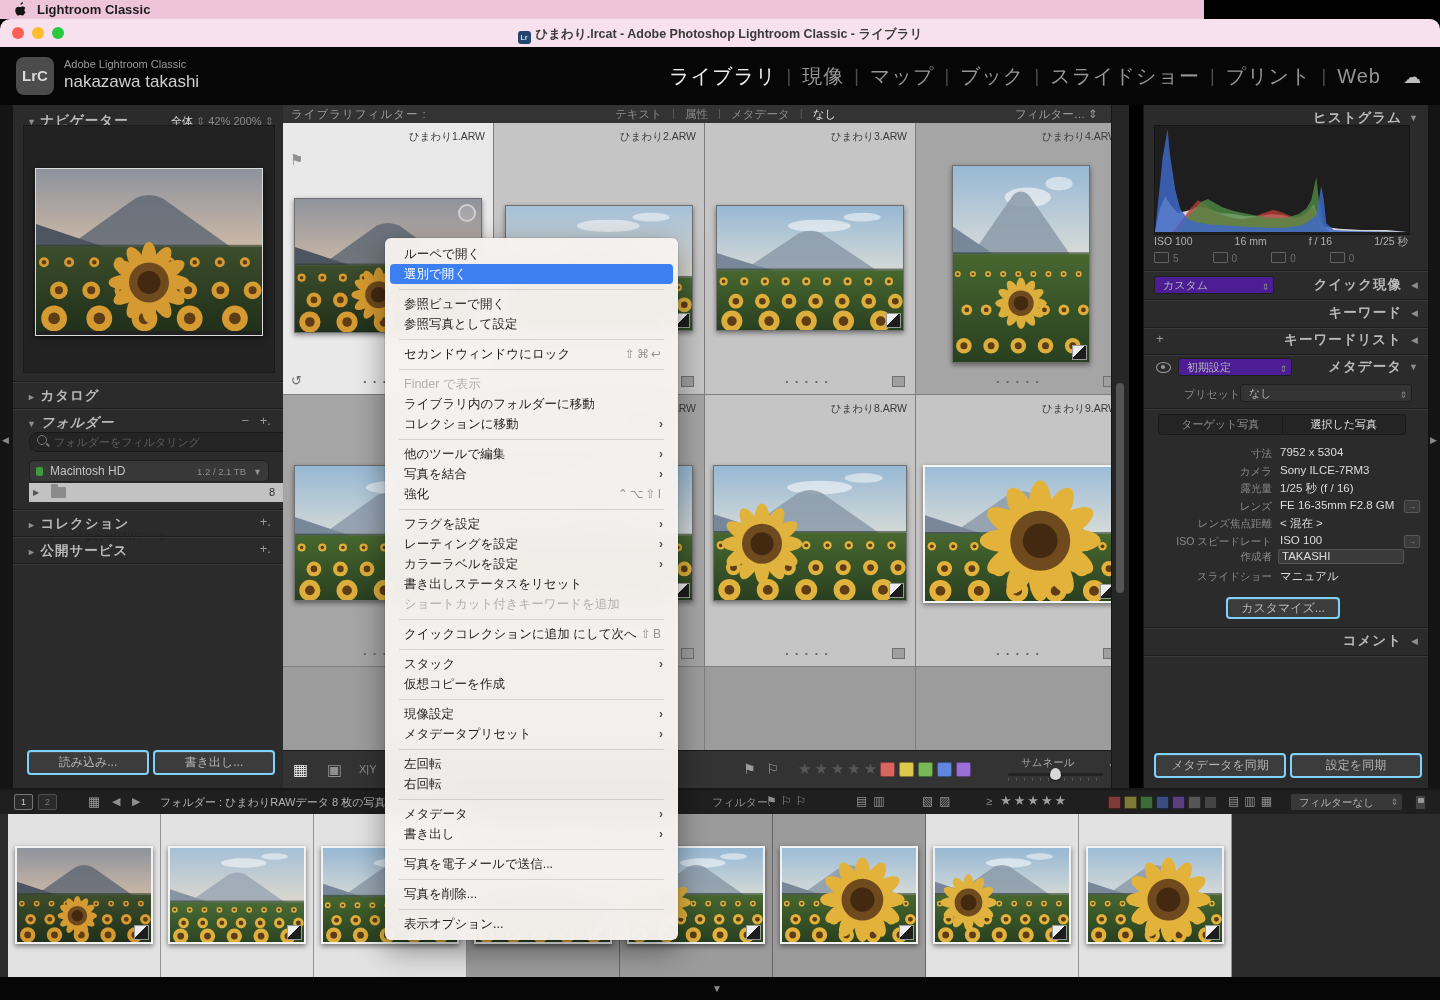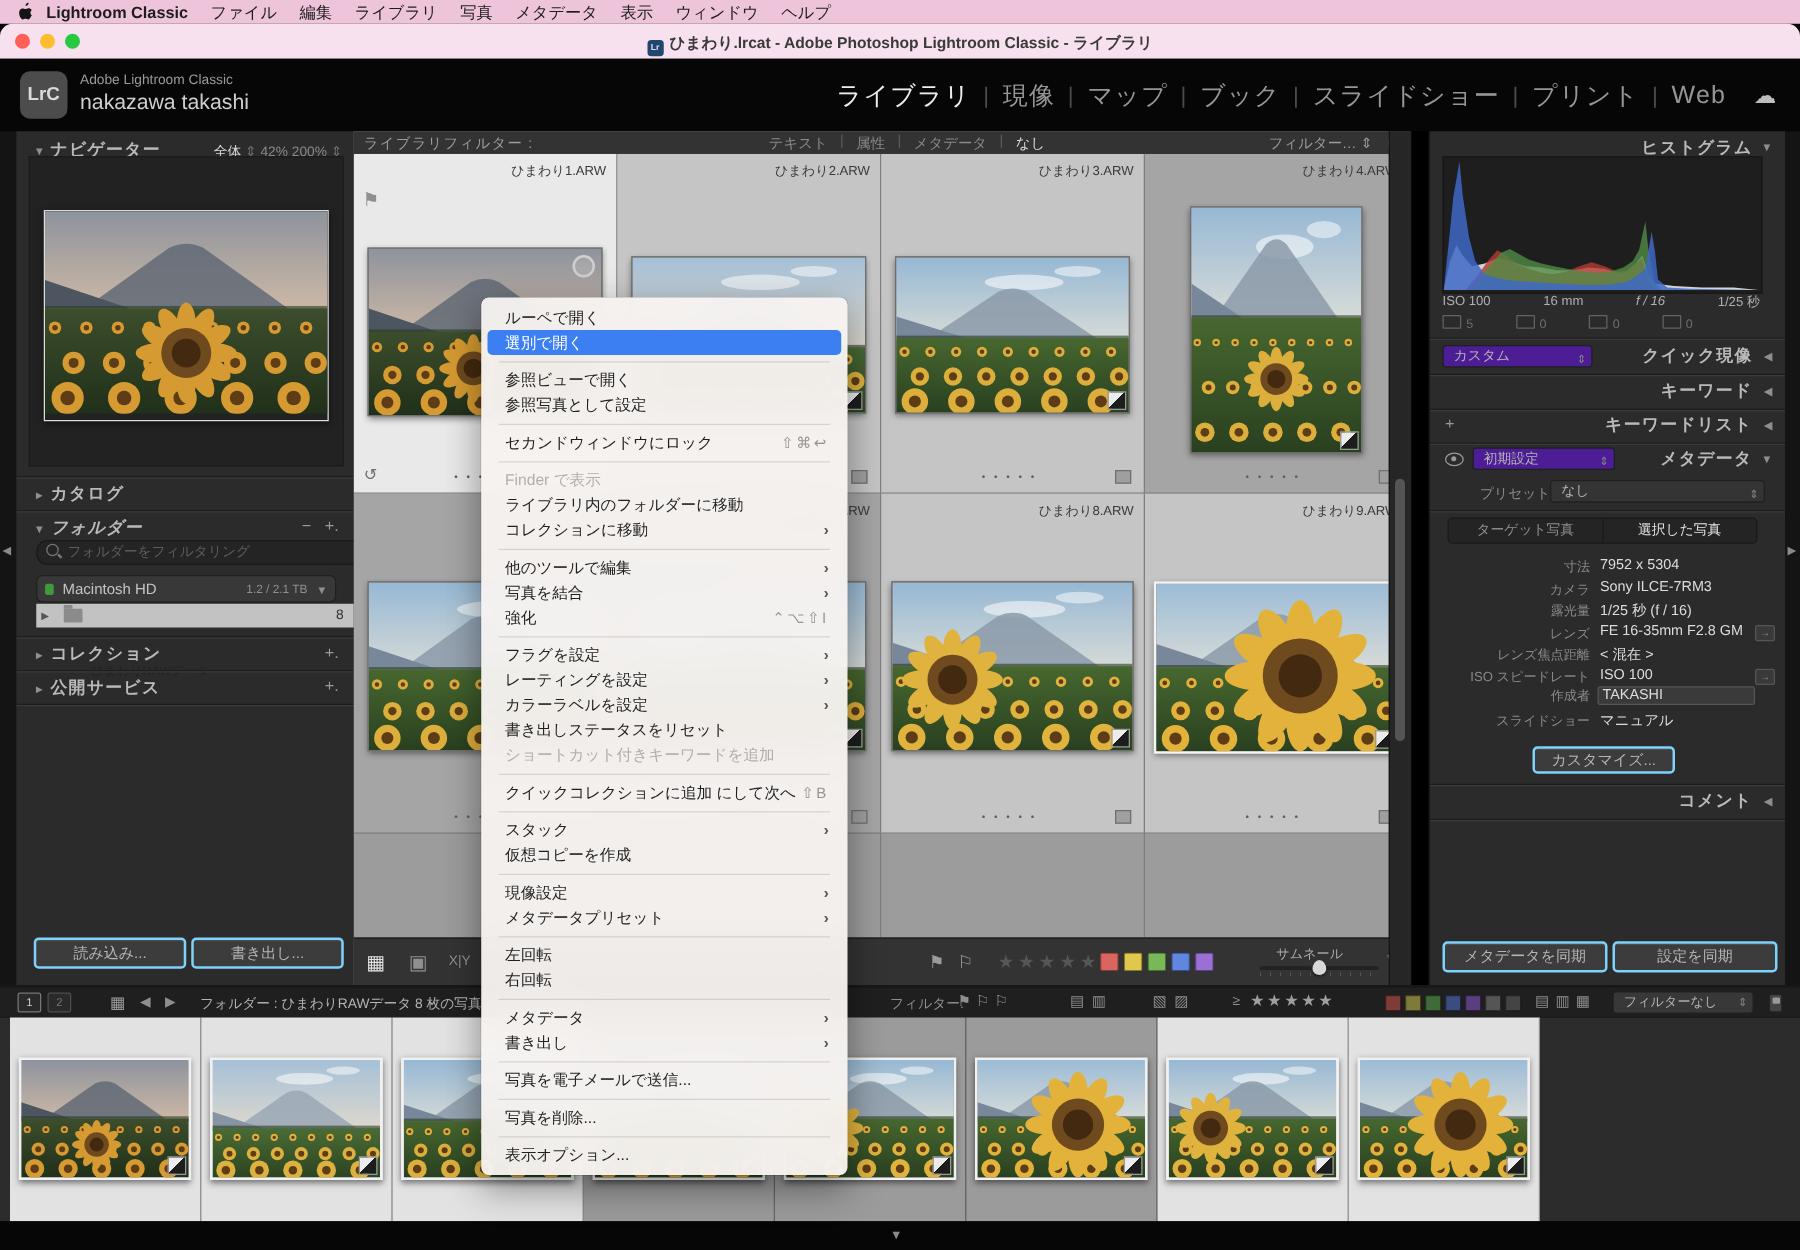--- a/index.html
+++ b/index.html
@@ -1,21 +1,21 @@
 <!DOCTYPE html>
 <html><head>
 <meta charset="utf-8">
 <style>
   html,body{margin:0;padding:0;background:#000;}
   body{width:1440px;height:1000px;position:relative;overflow:hidden;
        font-family:"Liberation Sans","DejaVu Sans",sans-serif;
        -webkit-font-smoothing:antialiased;}
   .abs{position:absolute;}
   
-  #menubar{left:0;top:0;width:1440px;height:19px;background:#eec4da;display:flex;align-items:center;
+  #menubar{left:0;top:0;width:1204px;height:19px;background:#eec4da;display:flex;align-items:center;
            font-size:13px;color:#1c1c1c;}
   #menubar .apple{margin:0 10px 0 14px;display:flex;align-items:center;}
   #menubar .appname{font-weight:bold;margin-right:18px;}
   #menubar .mitem{margin-right:18px;}
   
   #titlebar{left:0;top:19px;width:1440px;height:28px;background:#f7e1ee;border-radius:10px 10px 0 0;}
   .tl{width:12px;height:12px;border-radius:50%;position:absolute;top:8px;}
   #titlebar .title{position:absolute;top:7px;width:100%;text-align:center;font-size:12.5px;color:#3a3a3a;font-weight:bold;}
   #titlebar .doc-icon{display:inline-block;width:13px;height:13px;background:#23456e;border-radius:3px;color:#cfe0f4;
       font-size:7px;line-height:13px;text-align:center;vertical-align:-2px;margin-right:5px;font-weight:bold;}
@@ -169,21 +169,20 @@
 </head>
 <body>
 
 <div id="menubar" class="abs">
   <span class="apple">
     <svg width="13" height="15" viewBox="0 0 14 16">
         <path d="M9.6,1C9.1,2 8.1,2.9 7,2.9 6.9,1.6 7.9,0.4 9.6,0Z M11.9,11.3c-.5,1.5-1.6,3.2-2.8,3.2-.9,0-1.2-.6-2.3-.6-1.1,0-1.5.6-2.3.6-1.4,0-3.1-3-3.1-5.7 0-2.5,1.6-3.8,3.1-3.8.9,0,1.7.6,2.3.6.6,0,1.5-.7,2.6-.7.4,0,2,.1,2.9,1.6-1.7,1-1.5,3.6.6,4.8Z" fill="#141414"></path>
       </svg>
   </span>
   <span class="appname">Lightroom Classic</span>
-  <span id="menubar-items"><span class="mitem">ファイル</span><span class="mitem">編集</span><span class="mitem">ライブラリ</span><span class="mitem">写真</span><span class="mitem">メタデータ</span><span class="mitem">表示</span><span class="mitem">ウィンドウ</span><span class="mitem">ヘルプ</span></span>
 </div>
 
 <div id="titlebar" class="abs">
   <span class="tl" style="left:12px;background:#ff5f57;"></span>
   <span class="tl" style="left:32px;background:#febc2e;"></span>
   <span class="tl" style="left:52px;background:#28c840;"></span>
   <div class="title">
     <span class="doc-icon">Lr</span><span>ひまわり.lrcat - Adobe Photoshop Lightroom Classic - ライブラリ</span>
   </div>
 </div>
@@ -999,21 +998,21 @@
     <svg id="histosvg" width="252" height="106" viewBox="0 0 252 106">
         <polygon points="0,106 0.0,106.0 5.0,82.7 10.1,70.0 15.1,78.4 22.7,86.9 32.8,84.8 42.8,80.6 52.9,82.7 65.5,86.9 78.1,88.0 90.7,90.1 103.3,90.1 115.9,88.0 128.5,89.0 138.6,92.2 146.2,91.2 153.7,84.8 158.8,78.4 163.8,93.3 168.8,100.7 184.0,102.8 206.6,103.9 231.8,103.9 252.0,106.0 252,106" fill="#dedede" opacity="0.95"></polygon>
         <polygon points="0,106 17.6,106.0 27.7,93.3 35.3,82.7 42.8,74.2 50.4,78.4 58.0,84.8 68.0,89.0 78.1,92.2 88.2,93.3 98.3,91.2 108.4,86.9 118.4,83.7 128.5,86.9 138.6,91.2 146.2,90.1 153.7,84.8 158.8,80.6 163.8,97.5 168.8,106.0 252,106" fill="#b33a31" opacity="0.8"></polygon>
         <polygon points="0,106 22.7,106.0 32.8,91.2 40.3,82.7 45.4,76.3 52.9,73.1 60.5,77.4 68.0,81.6 78.1,84.8 88.2,86.9 98.3,89.0 110.9,91.2 123.5,92.2 133.6,91.2 143.6,88.0 151.2,82.7 156.2,74.2 161.3,50.9 163.8,74.2 168.8,99.6 173.9,106.0 252,106" fill="#4f8a43" opacity="0.8"></polygon>
         <polygon points="0,106 0.0,106.0 5.0,58.3 7.6,31.8 12.6,3.2 15.1,29.7 20.2,63.6 25.2,82.7 32.8,93.3 42.8,96.5 55.4,98.6 70.6,99.6 90.7,100.7 110.9,101.8 131.0,101.8 146.2,99.6 153.7,95.4 161.3,89.0 166.3,59.4 168.8,74.2 171.4,97.5 178.9,103.9 196.6,104.9 252.0,106.0 252,106" fill="#3e68c6" opacity="0.85"></polygon>
       </svg>
   </div>
   <div id="histoinfo">
     <span>ISO 100</span>
     <span>16 mm</span>
-    <span style="font-style:italic;">f / 16</span>
+    <span style="">f / 16</span>
     <span>1/25 秒</span>
   </div>
   <div id="histocounts">
     <span><span class="ic"></span><span>5</span></span>
     <span><span class="ic"></span><span>0</span></span>
     <span><span class="ic"></span><span>0</span></span>
     <span><span class="ic"></span><span>0</span></span>
   </div>
   <div class="abs hr" style="top:165px;"></div>
   <div class="dropbox" style="left:10px;top:171px;width:110px;height:16px;line-height:16px;padding-left:8px;">

